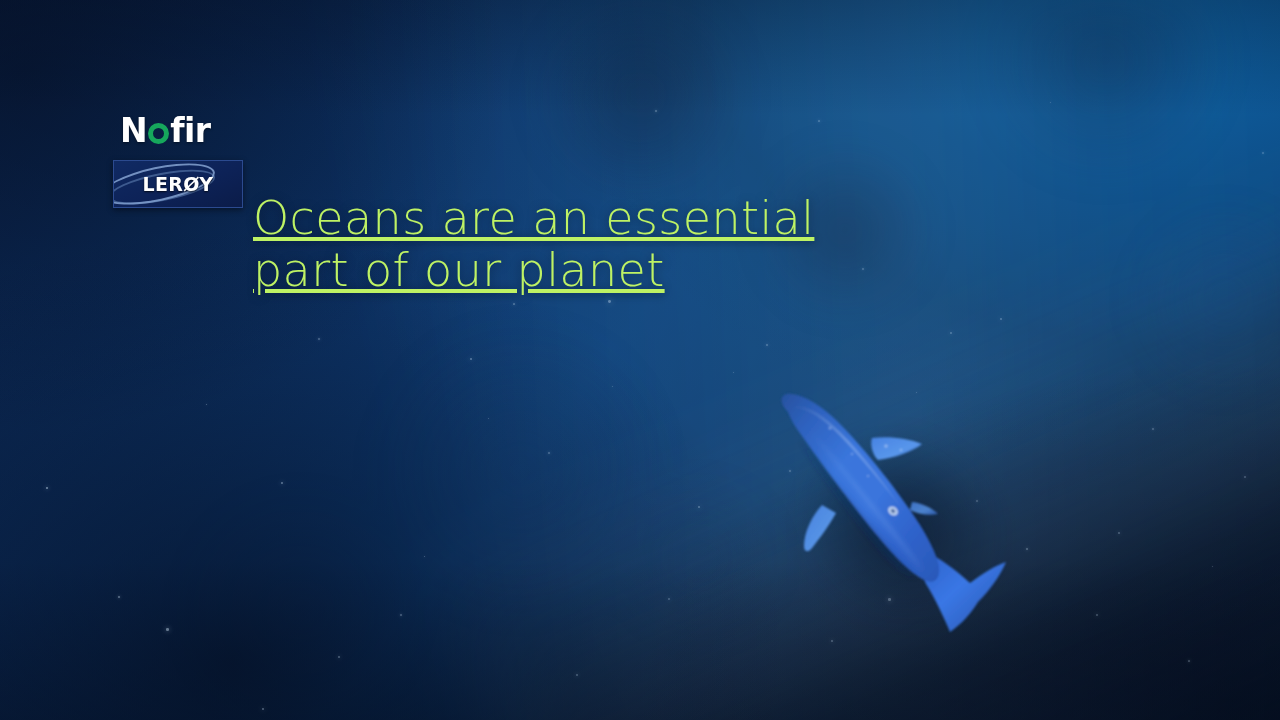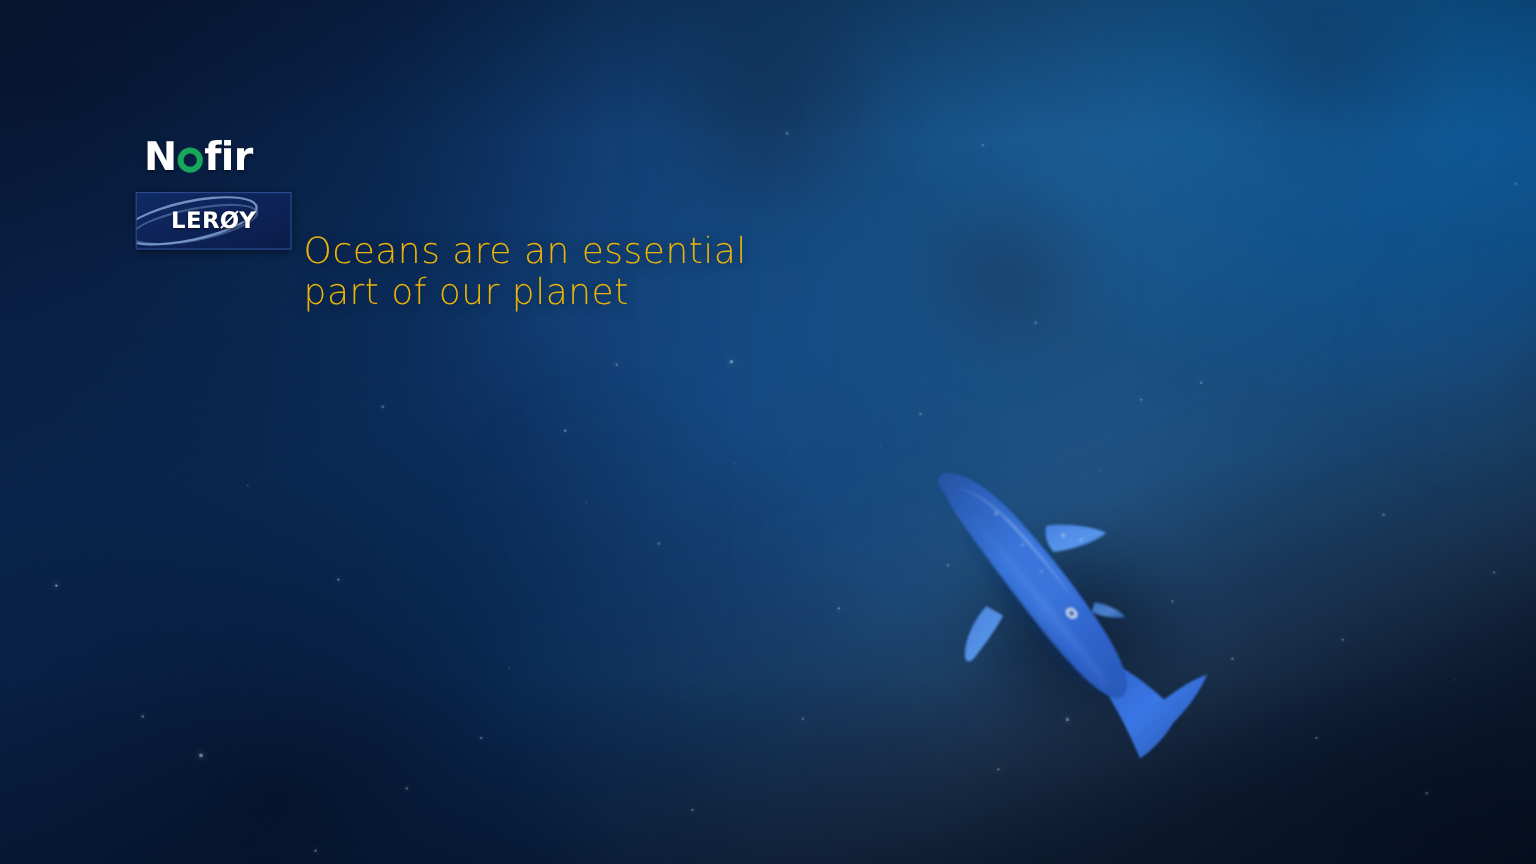--- a/index.html
+++ b/index.html
@@ -193,26 +193,27 @@
     color: #ffffff;
     text-shadow: 0 1px 2px rgba(0,0,0,0.7);
   }
 
   
   .headline {
     position: absolute;
     left: 253px; top: 193px;
     font-family: "DejaVu Sans", sans-serif;
     font-weight: 300;
-    font-size: 30px;
+    font-size: 46px;
     line-height: 1.13;
     letter-spacing: 0.4px;
-    color: #eab308;
+    color: #bef264;
     text-shadow: 0 1px 10px rgba(2,14,34,0.55);
     white-space: pre-line;
+    text-decoration: underline;
     -webkit-font-smoothing: antialiased;
   }
 </style>
 </head>
 <body>
 
 <div id="stage">
 
   <div class="bg-base"></div>
   <div class="bg-mottle"></div>

